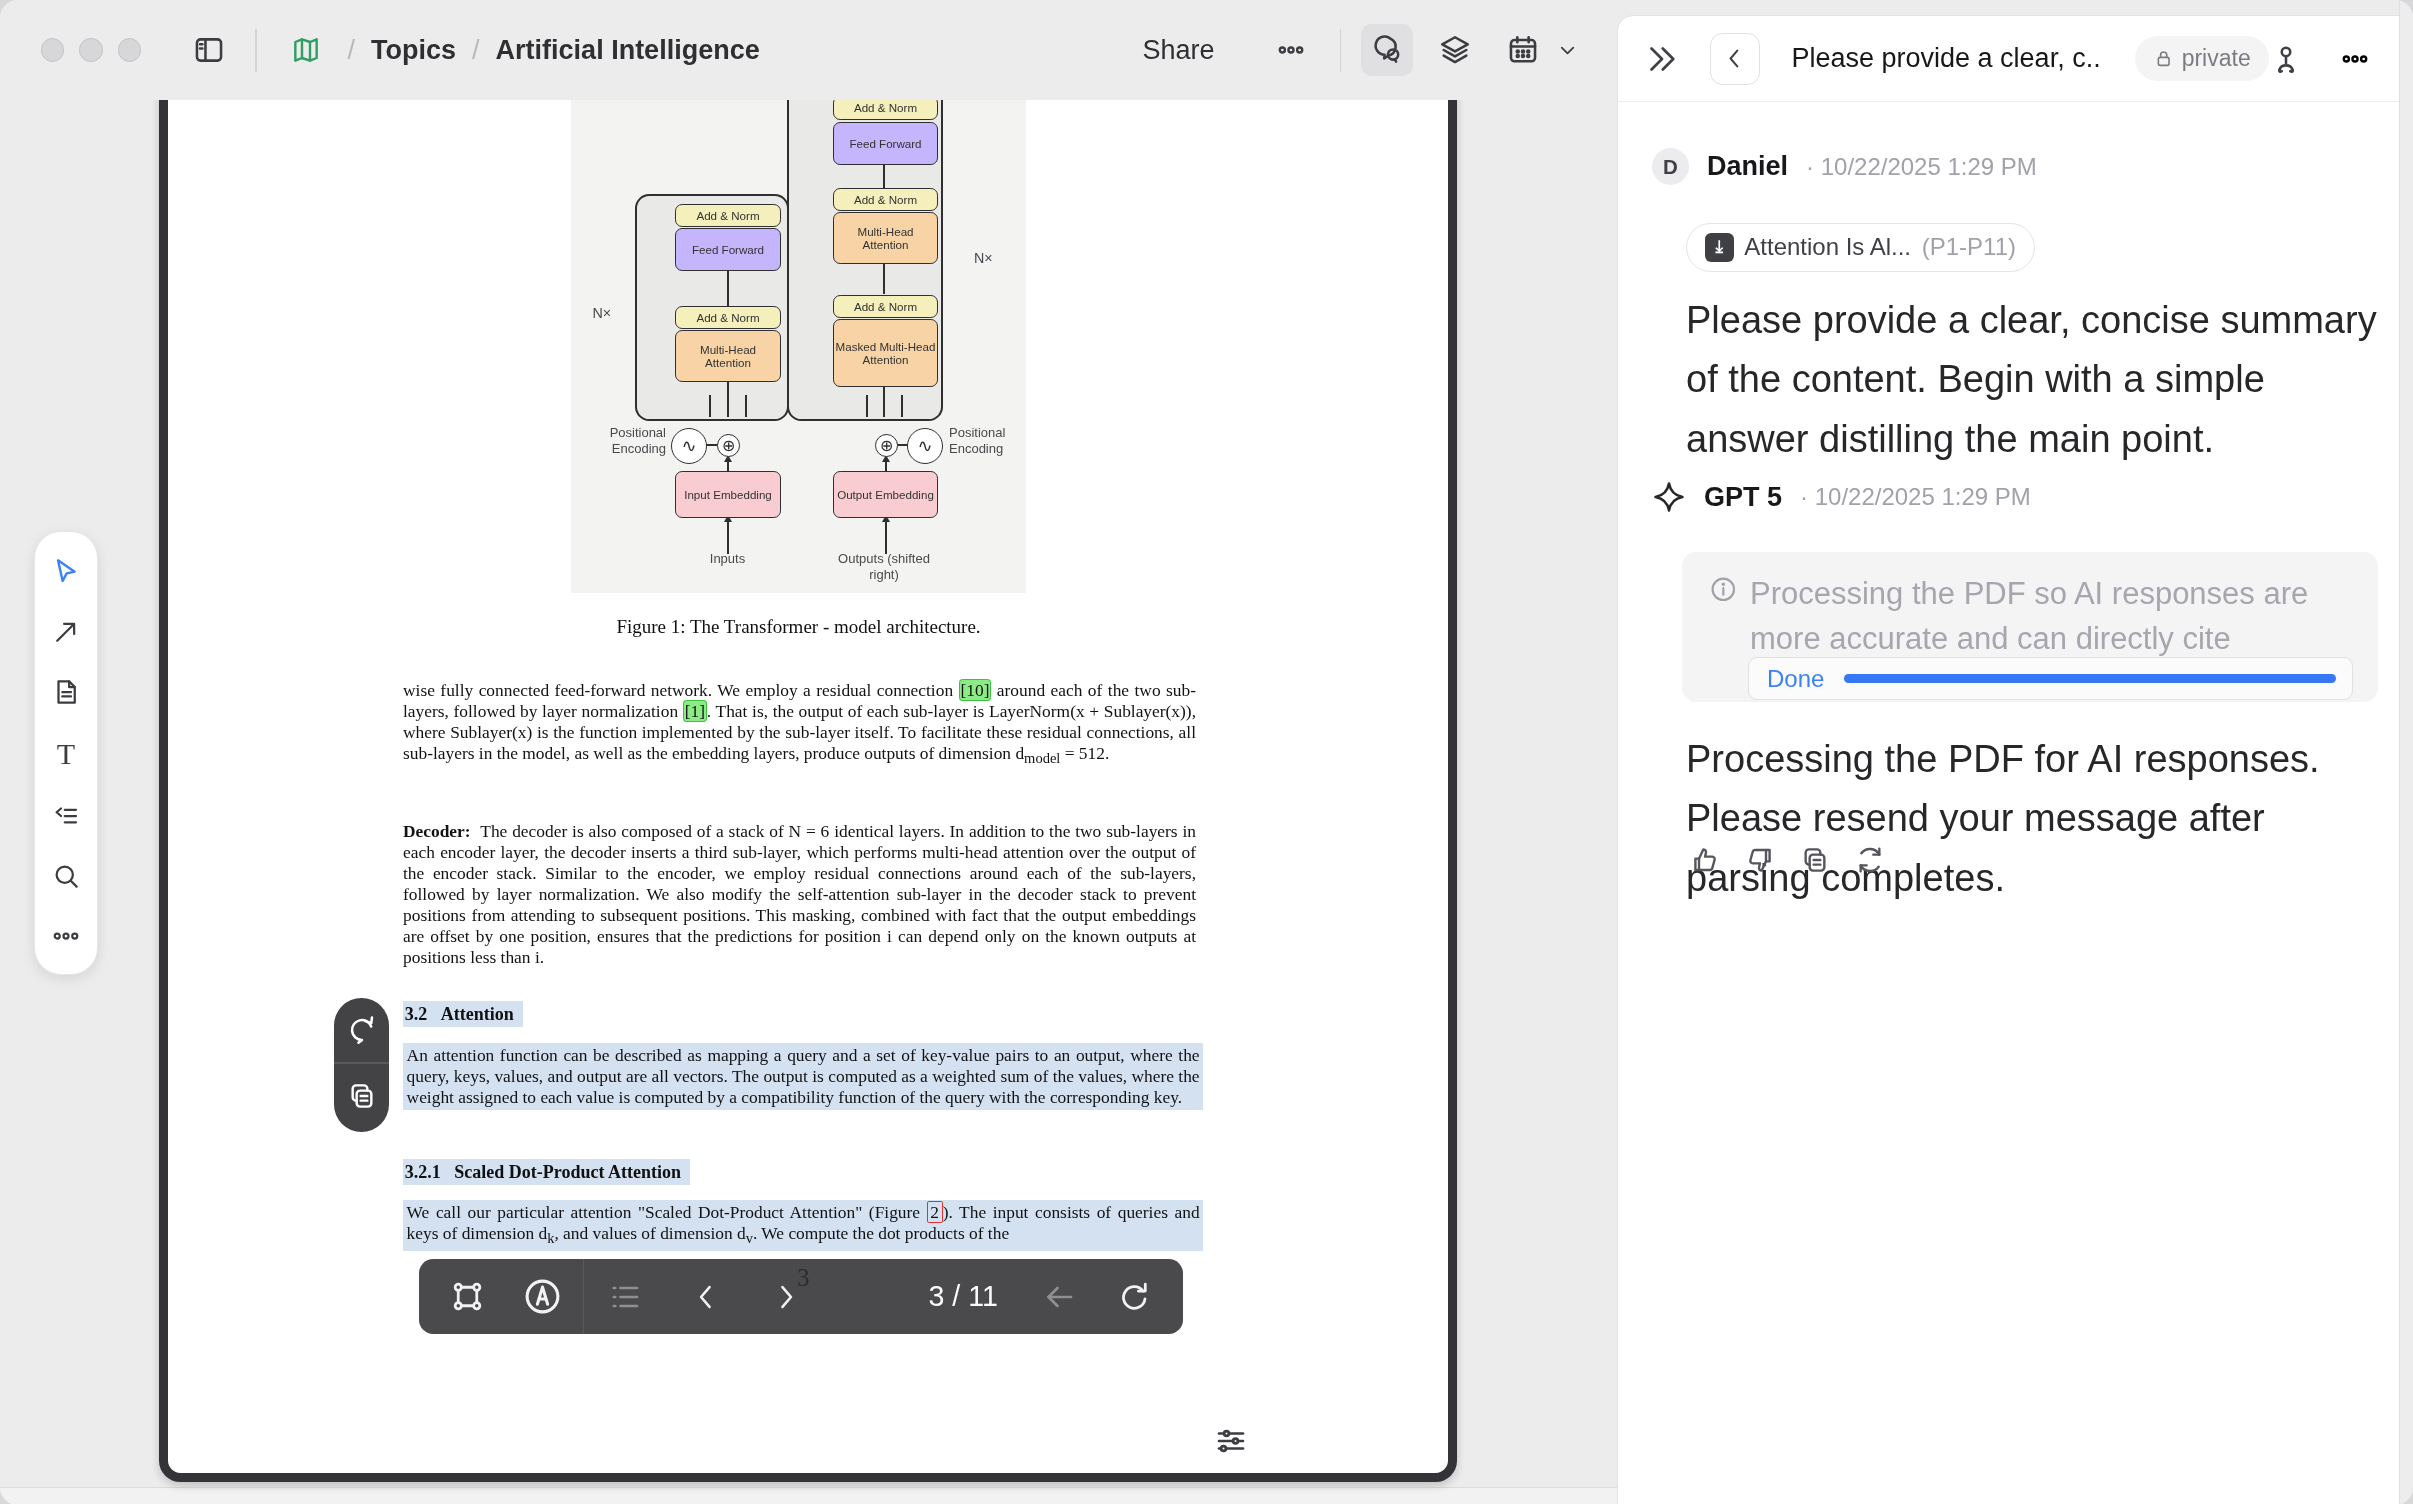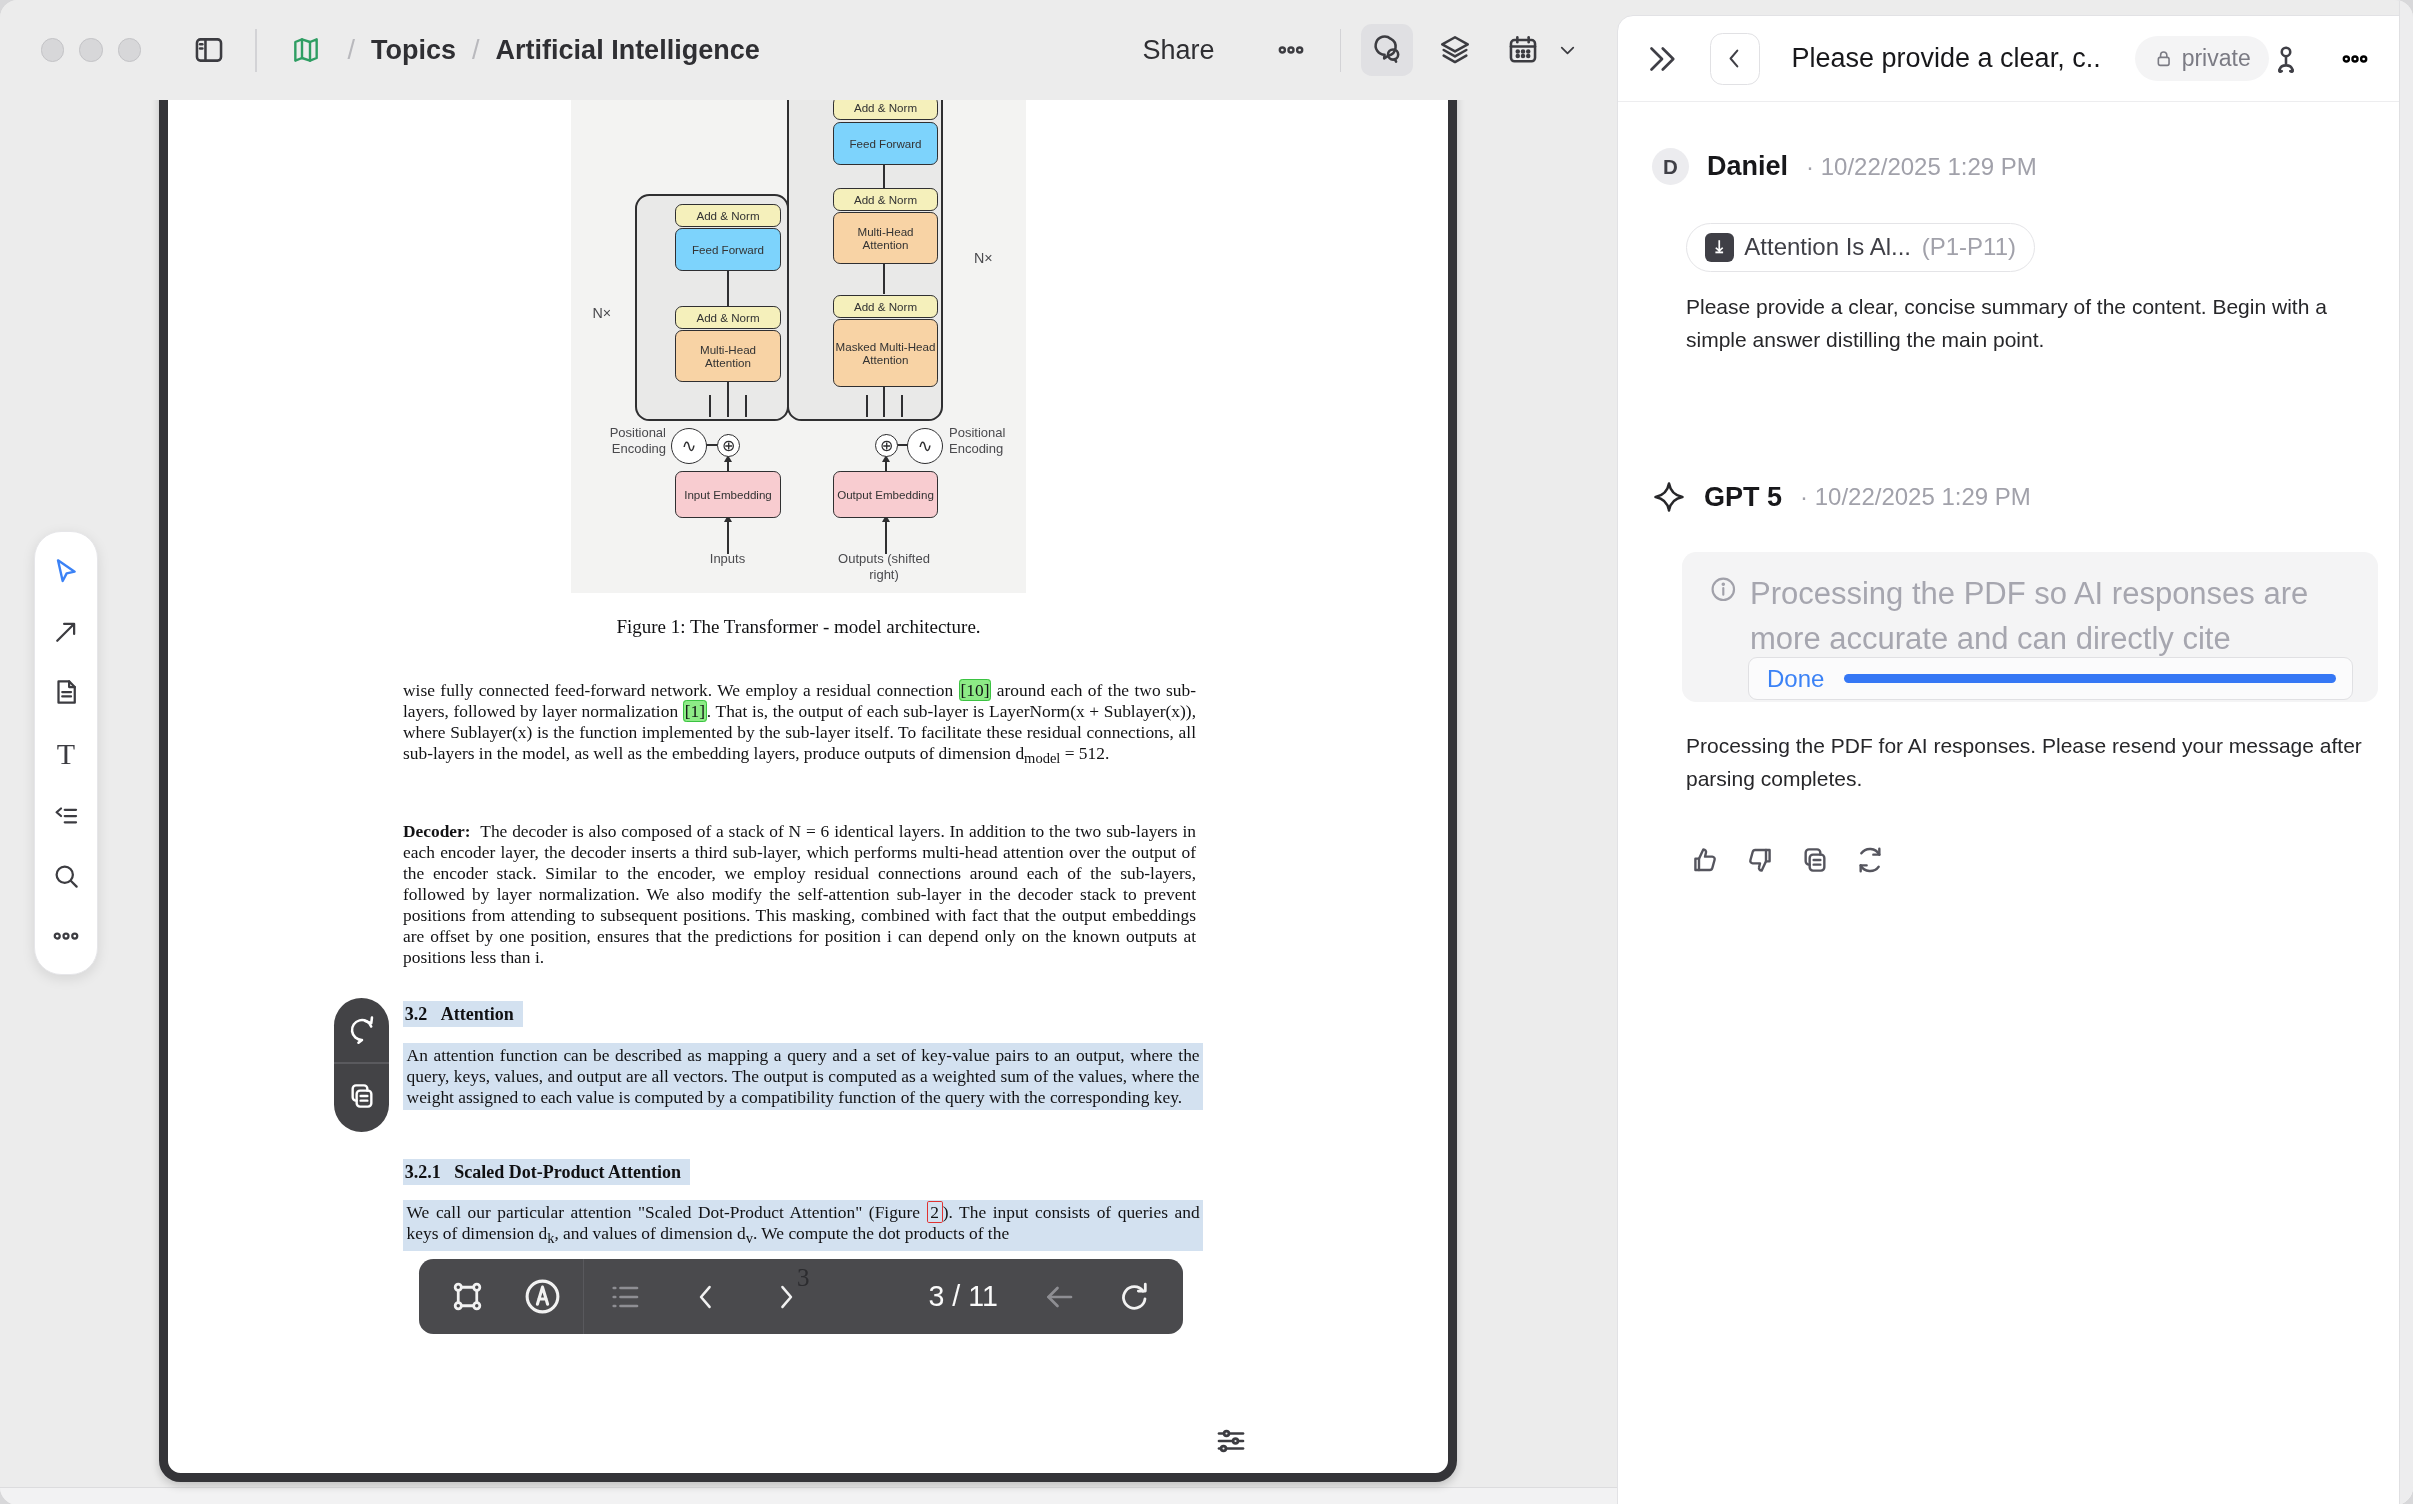--- a/index.html
+++ b/index.html
@@ -13,21 +13,21 @@
   .crumb{font-size:27px;color:#2f2f33;font-weight:600;}
   .crumb.sep{color:#b9b9bd;font-weight:400;margin:0 16px;}
   .hbtn{display:flex;align-items:center;justify-content:center;width:52px;height:52px;border-radius:10.7px;color:#3c3c41;}
   .hbtn.active{background:#e0e0e3;}
 
   
   #rpanel{position:absolute;left:1617px;top:15px;width:782px;height:1490px;background:#ffffff;border:0.9px solid #e2e2e5;border-right:0.9px solid #e2e2e5;border-radius:16px 0 0 0;z-index:30;}
   .rp-div{position:absolute;left:0;top:85px;width:100%;height:0.9px;background:#ededef;}
   .gray-name{color:#a1a1aa;font-weight:400;}
   .badge{display:inline-flex;align-items:center;gap:7.1px;background:#f4f4f5;color:#7b7b84;border-radius:892px;padding:9px 18px;font-size:23px;}
-  .chatmsg{font-size:21px;line-height:1.56;color:#27272a;}
+  .chatmsg{font-size:38px;line-height:1.56;color:#27272a;}
   .chip{display:inline-flex;align-items:center;gap:10.7px;border:0.9px solid #e4e4e7;border-radius:892px;padding:9px 18px;font-size:24px;color:#3f3f46;background:#fff;}
   .pdfglyph{width:28.6px;height:28.6px;border-radius:6.2px;background:#3f3f46;color:#fff;display:flex;align-items:center;justify-content:center;font-size:17px;font-weight:700;}
   .actico{color:#55555e;}
 
   
   #composer{position:absolute;left:1642px;top:1221px;width:728px;height:239px;border:0.9px solid #e4e4e7;border-radius:16px;background:#fff;box-shadow:0 1.8px 7.1px rgba(0,0,0,.05);}
   #composer .top{position:absolute;left:0;top:0;width:100%;height:73px;background:#fafafa;border-bottom:0.9px solid #ededef;border-radius:16px 16px 0 0;display:flex;align-items:center;padding-left:23px;box-sizing:border-box;gap:16px;}
 
   
   #pdfcard{position:absolute;left:159px;top:52px;width:1280px;height:1412px;background:#fff;border:9.8px solid #343438;border-radius:21.4px;box-shadow:0 3.6px 9px rgba(0,0,0,.18);z-index:5;}
@@ -36,21 +36,21 @@
   .hl{background:#d3e1f0;}
   .cite{background:#8deb86;border:1.8px solid #3bc242;border-radius:3.6px;padding:0 0.9px;line-height:1;}
   .figref{border:1.8px solid #e03131;border-radius:1.8px;padding:0 2.7px;}
   .phead{position:absolute;font-family:"Liberation Serif",serif;font-weight:700;font-size:18px;color:#101012;z-index:6;}
 
   
   #fig{position:absolute;left:571px;top:100px;width:455px;height:493px;background:#f3f3f2;overflow:hidden;z-index:6;}
   .grp{position:absolute;border:2.2px solid #2f2f31;border-radius:14.3px;background:#e9e9e8;}
   .fbox{position:absolute;border:1.8px solid #2f2f31;border-radius:7.1px;display:flex;align-items:center;justify-content:center;text-align:center;font-size:11.6px;color:#333;line-height:1.15;z-index:3;}
   .an{background:#f5f0bb;}
-  .ff{background:#7dd3fc;justify-content:center;}
+  .ff{background:#c4b5fd;justify-content:center;}
   .mh{background:#f8d3a5;}
   .emb{background:#f8ccd0;}
   .fline{position:absolute;background:#2f2f31;z-index:2;}
   .fah{position:absolute;width:0;height:0;border-left:4.5px solid transparent;border-right:4.5px solid transparent;border-bottom:7.1px solid #2f2f31;z-index:2;}
   .pcirc{position:absolute;width:34px;height:34px;border:1.8px solid #2f2f31;border-radius:50%;background:#fff;display:flex;align-items:center;justify-content:center;font-size:18px;color:#2f2f31;z-index:3;}
   .plus{position:absolute;width:21.4px;height:21.4px;border:1.8px solid #2f2f31;border-radius:50%;background:#fff;display:flex;align-items:center;justify-content:center;font-size:16px;color:#2f2f31;z-index:3;}
   .flab{position:absolute;font-size:13px;color:#4a4a4e;text-align:center;line-height:1.25;z-index:3;}
 
   
   #ltools{position:absolute;left:34px;top:531px;width:64px;height:444px;background:#fff;border:0.9px solid #e6e6e9;border-radius:27px;box-shadow:0 3.6px 12.5px rgba(0,0,0,.10);z-index:45;display:flex;flex-direction:column;align-items:center;justify-content:space-between;padding:23px 0;box-sizing:border-box;color:#3c3c41;}

